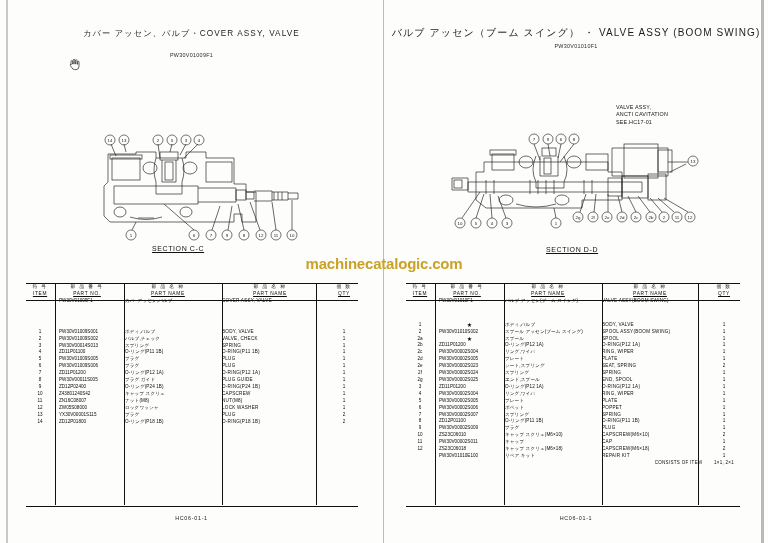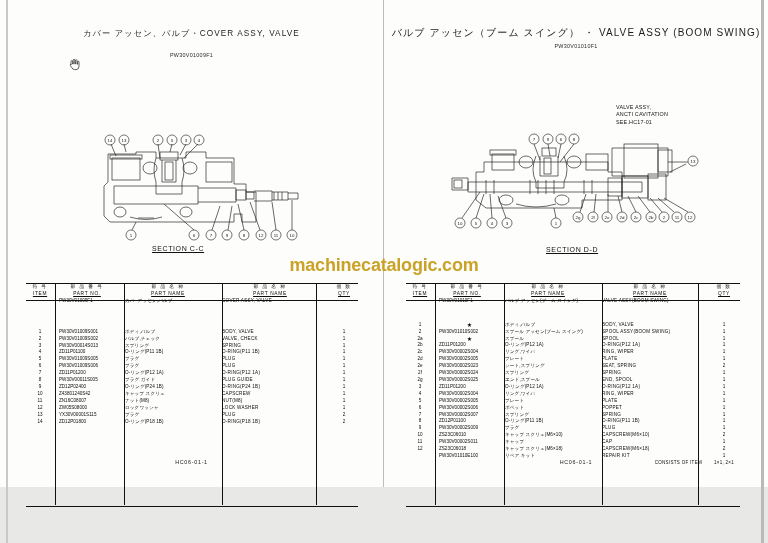--- a/index.html
+++ b/index.html
@@ -12,21 +12,21 @@
     position: relative;
     width: 768px;
     height: 543px;
     background: #e8e8e6;
     overflow: hidden;
   }
   .sheet {
     position: absolute;
     top: 0;
     background: #fdfdfc;
-    height: 487px;
+    height: 543px;
     box-sizing: border-box;
   }
   .sheet.left  { left: 0;   width: 384px; border-right: 1px solid #bdbdbd; }
   .sheet.right { left: 384px; width: 384px; }
 
   .page-edge-left  { position:absolute; left:6px;  top:0; width:2px; height:543px; background:#c9c9c7; }
   .page-edge-right { position:absolute; right:4px; top:0; width:3px; height:543px; background:#b9b9b7; }
 
   
   .doc-title {
@@ -80,21 +80,21 @@
     letter-spacing: 0.2px;
     white-space: pre-line;
   }
 
   
   .watermark {
     position: absolute;
     left: 0; right: 0;
     top: 255px;
     text-align: center;
-    font-size: 18px;
+    font-size: 15px;
     font-weight: bold;
     color: #c9a227;
     letter-spacing: -0.2px;
     z-index: 40;
     pointer-events: none;
     font-family: "Liberation Sans", sans-serif;
   }
 
   
   .parts-table {

